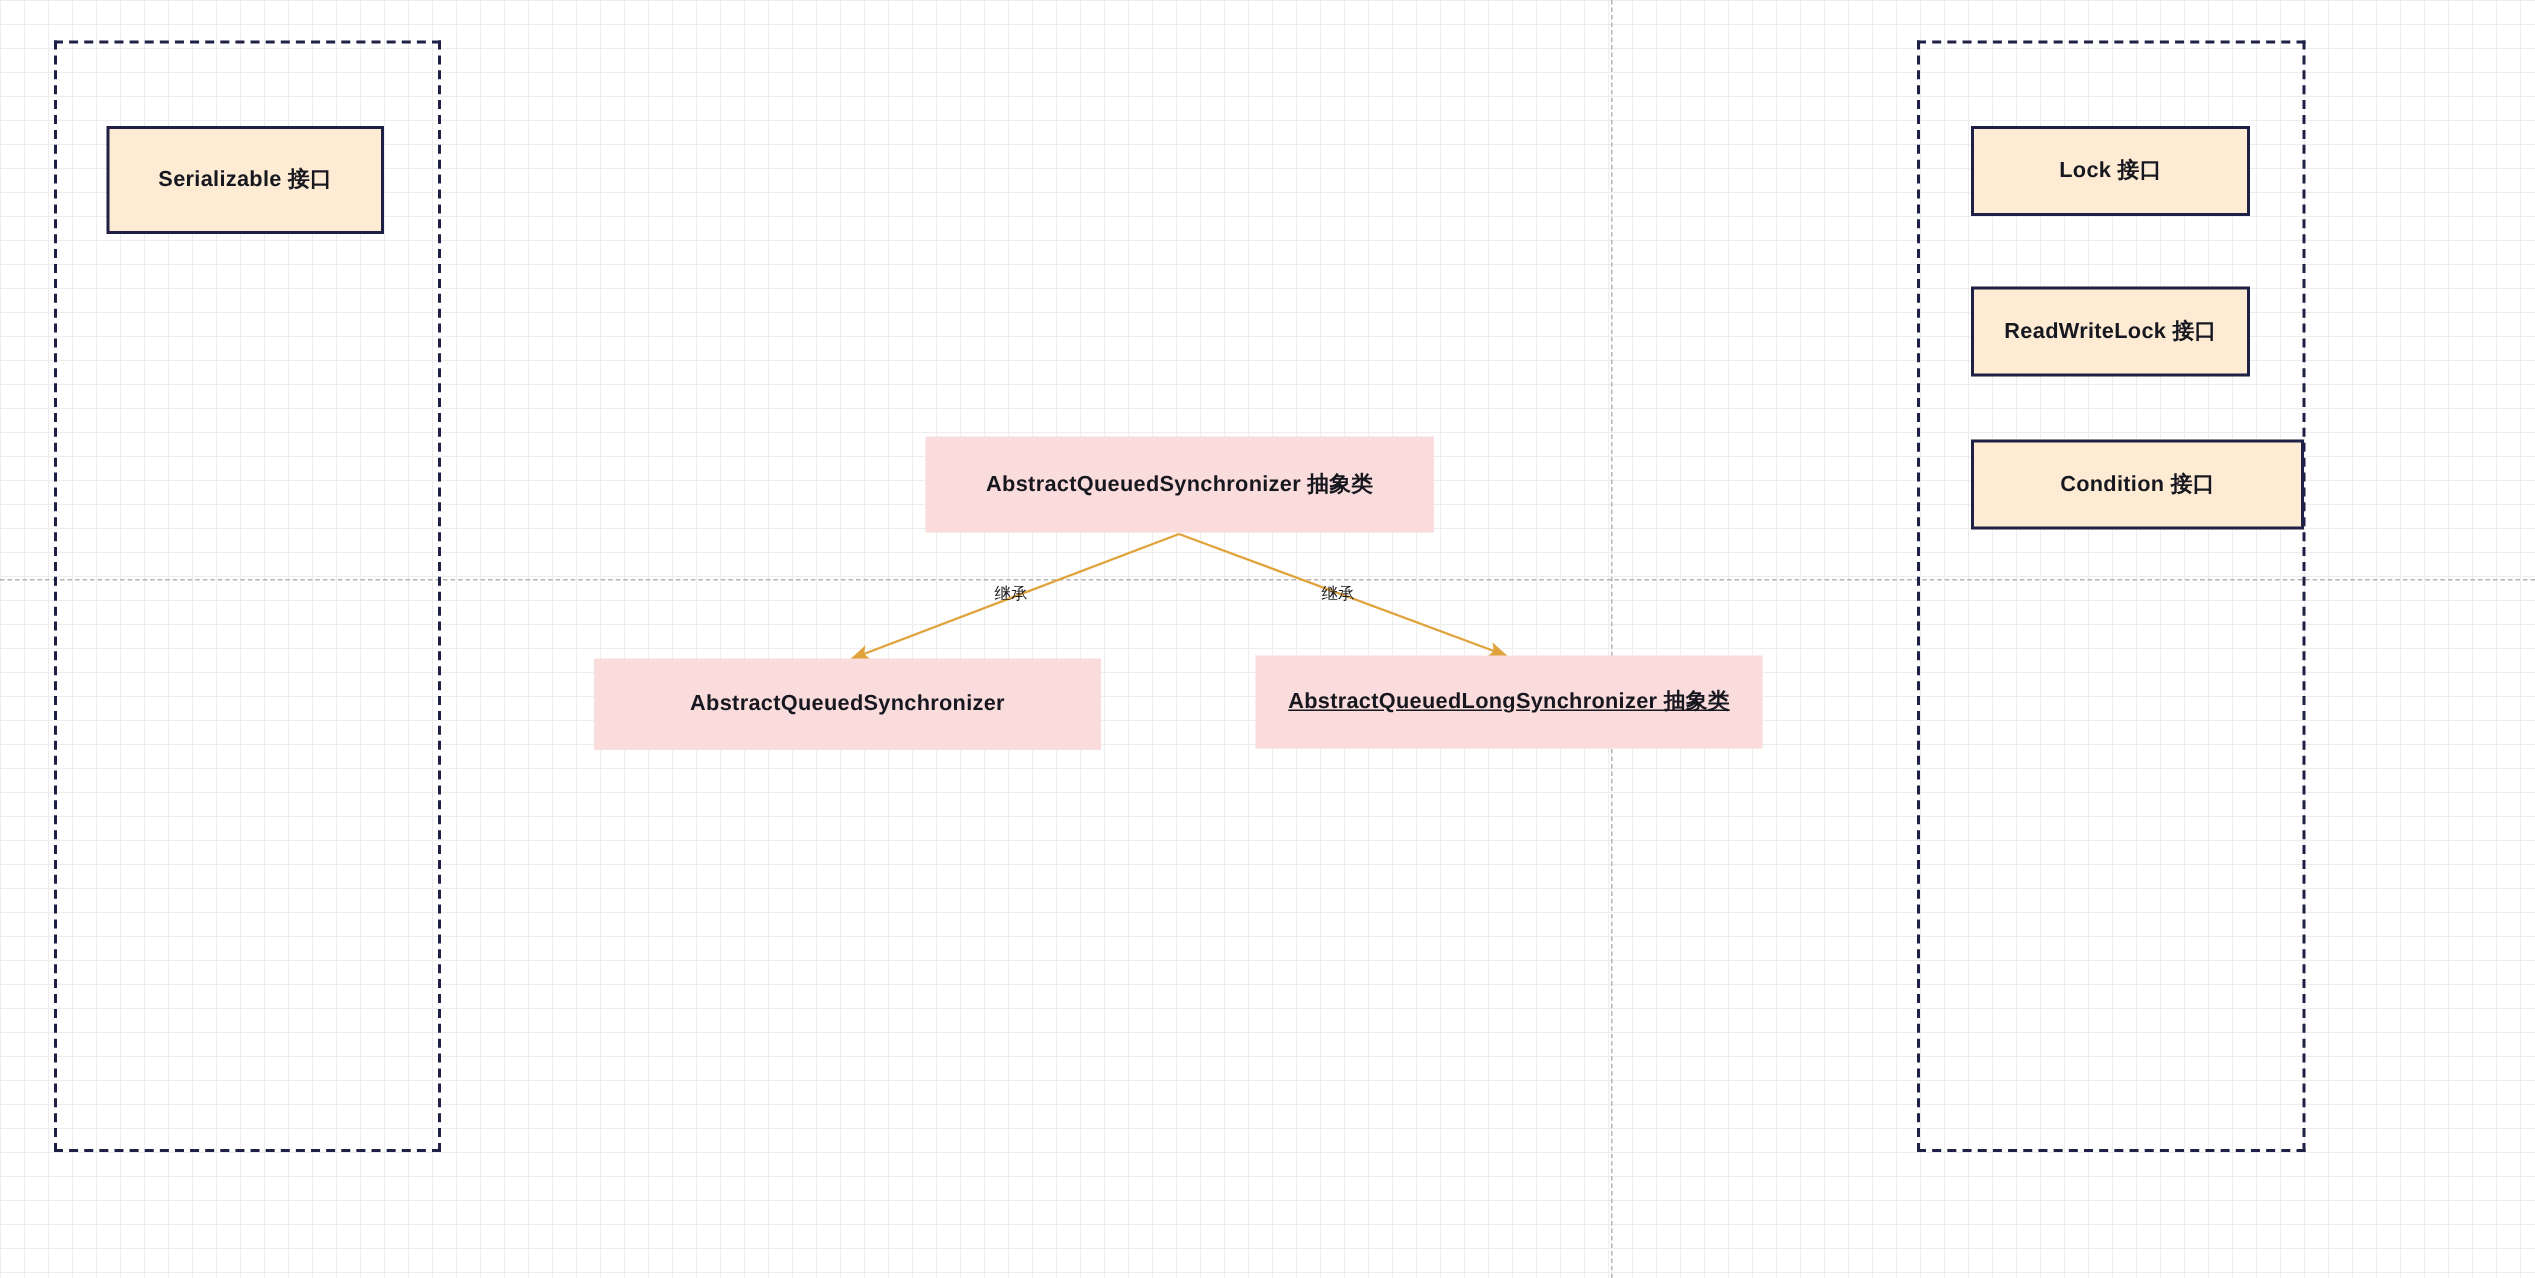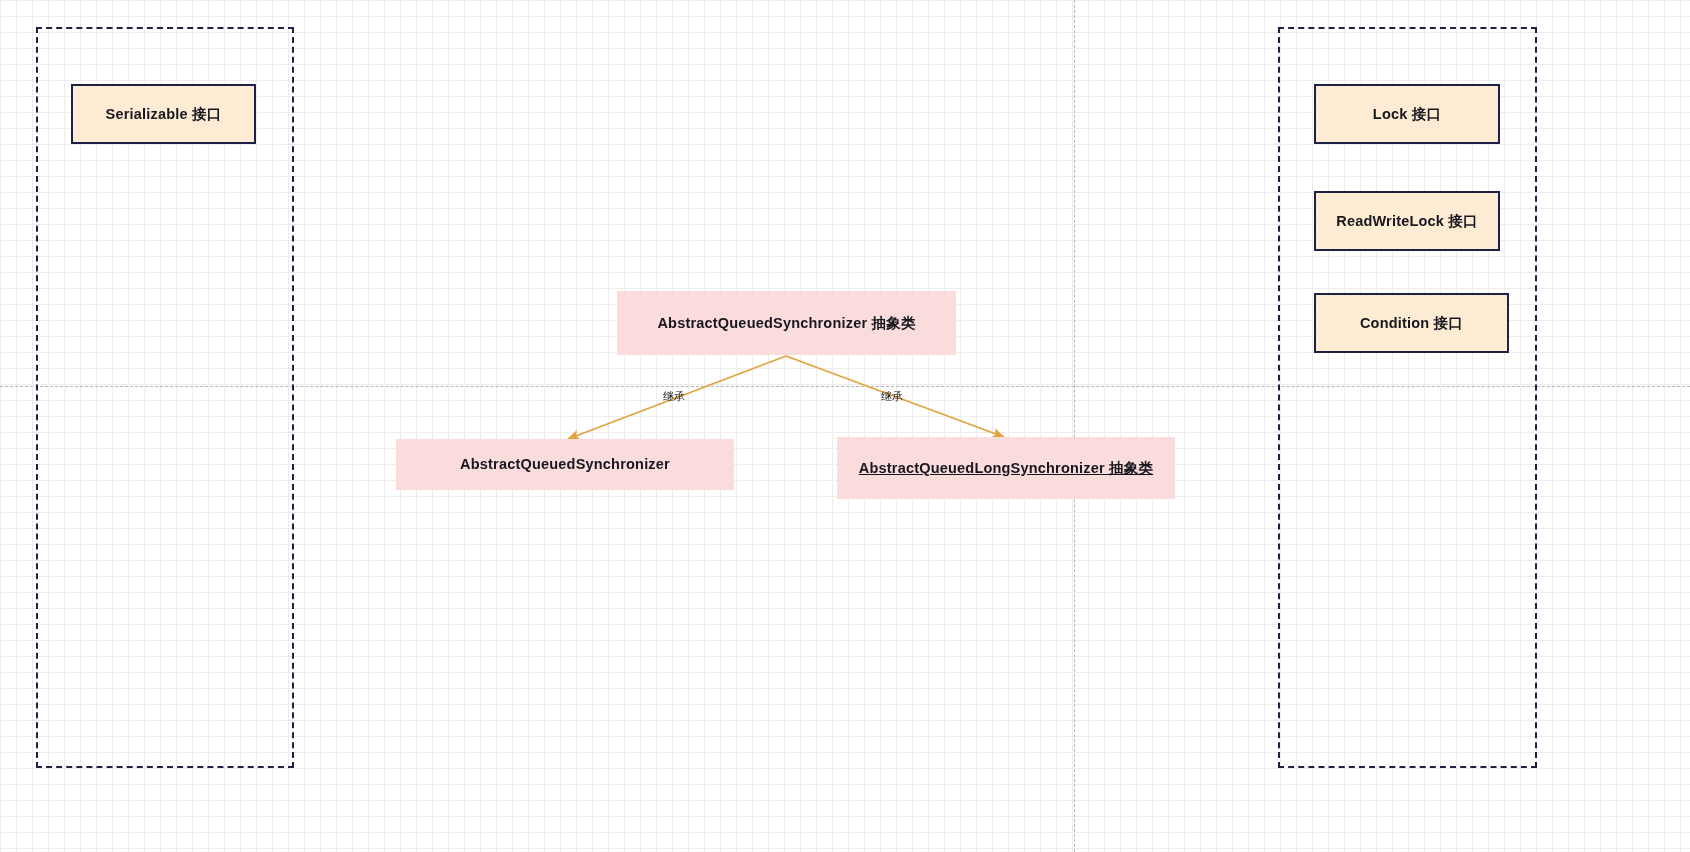--- a/index.html
+++ b/index.html
@@ -108,27 +108,27 @@
         <path d="M0,0 L8,3.2 L0,6.4 L1.8,3.2 z" fill="#e0a33c"></path>
       </marker>
     </defs>
     <line x1="786" y1="356" x2="568" y2="439" stroke="#e0a33c" stroke-width="1.6" marker-end="url(#arrowhead)"></line>
     <line x1="786" y1="356" x2="1004" y2="437" stroke="#e0a33c" stroke-width="1.6" marker-end="url(#arrowhead)"></line>
   </svg>
 
   <div class="edge-label" style="left:663px; top:391px;">继承</div>
   <div class="edge-label" style="left:881px; top:391px;">继承</div>
 
-  <div class="node iface" style="left:71px; top:84px; width:185px; height:60px;">Serializable 接口</div>
+  <div class="node iface" style="left:71px; top:84px; width:185px; height:72px;">Serializable 接口</div>
 
   <div class="node iface" style="left:1314px; top:191px; width:186px; height:60px;">ReadWriteLock 接口</div>
 
   <div class="node iface" style="left:1314px; top:84px; width:186px; height:60px;">Lock 接口</div>
 
-  <div class="node iface" style="left:1314px; top:293px; width:195px; height:60px;">Condition 接口</div>
+  <div class="node iface" style="left:1314px; top:293px; width:222px; height:60px;">Condition 接口</div>
 
   <div class="node cls" style="left:617px; top:291px; width:339px; height:64px;">AbstractQueuedSynchronizer 抽象类</div>
 
-  <div class="node cls" style="left:396px; top:439px; width:338px; height:51px;">AbstractQueuedSynchronizer</div>
+  <div class="node cls" style="left:396px; top:439px; width:338px; height:61px;">AbstractQueuedSynchronizer</div>
 
   <div class="node cls" style="left:837px; top:437px; width:338px; height:62px;text-decoration:underline;">AbstractQueuedLongSynchronizer 抽象类</div>
 
 </div>
 
 </body></html>

